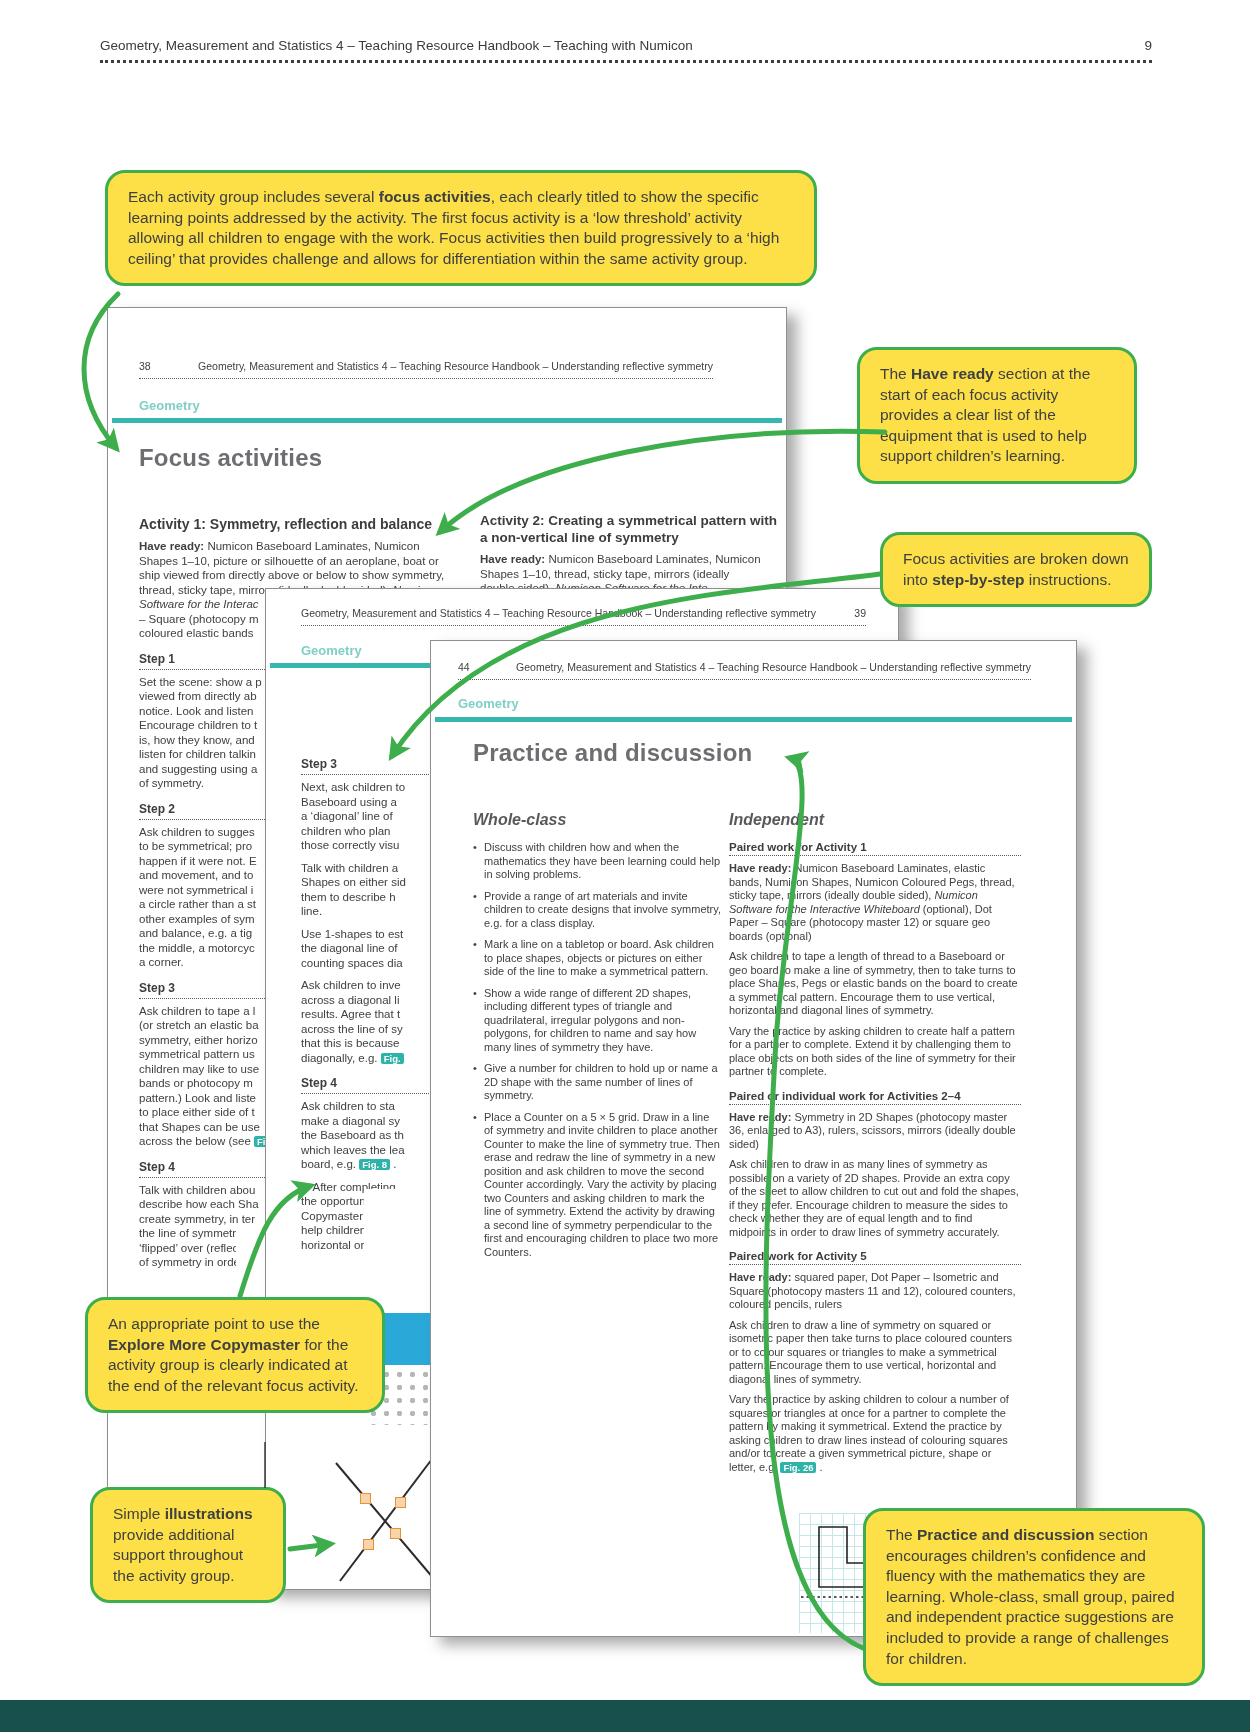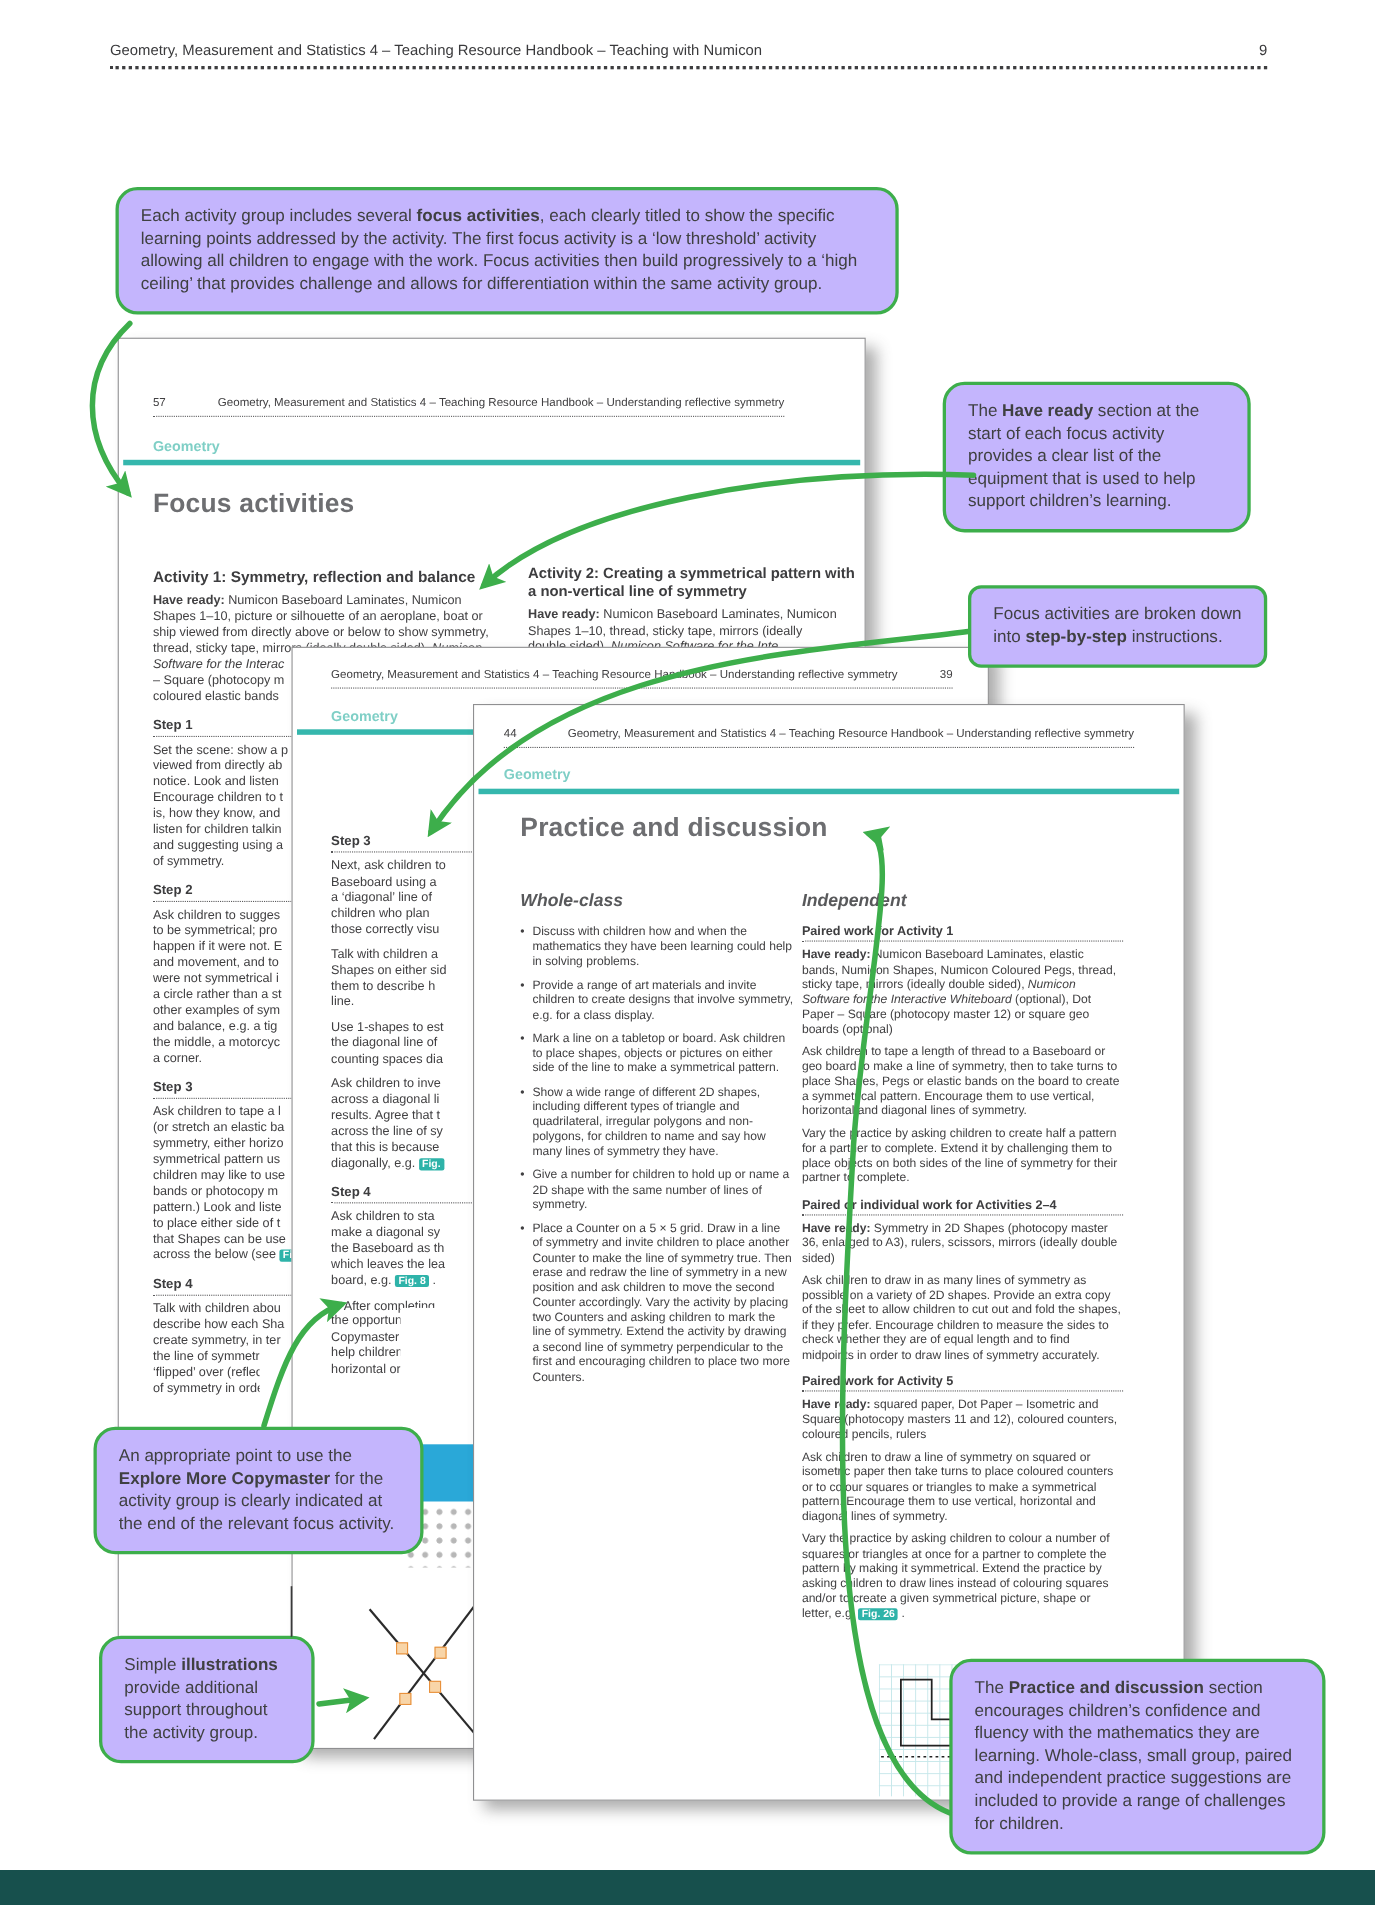--- a/index.html
+++ b/index.html
@@ -40,26 +40,26 @@
   .para{font-size:11px;line-height:13.5px;margin-bottom:7px;color:#414042;}
   .bullet{font-size:11px;line-height:13.5px;margin-bottom:8px;padding-left:11px;position:relative;color:#414042;}
   .bullet::before{content:"\2022";position:absolute;left:0;color:#414042;}
 
   .s-b{font-weight:bold;}
   .s-i{font-style:italic;}
   .s-badge{background:#2eb3a9;color:#fff;font-weight:bold;font-size:9.5px;padding:0 3px;border-radius:2px;}
   .s-house{font-weight:bold;font-size:13px;color:#3d3d3f;}
 
   
-  .callout{position:absolute;background:#c4b5fd;border:3.5px solid #3dae4b;border-radius:20px;
+  .callout{position:absolute;background:#fde047;border:3.5px solid #3dae4b;border-radius:20px;
            padding:14px 20px;font-size:15.5px;line-height:1.33;color:#3f4041;z-index:5;box-sizing:border-box;}
   .cpara{white-space:normal;}
   #callout-focus{left:105px;top:170px;width:712px;}
   #callout-haveready{left:857px;top:347px;width:280px;}
-  #callout-steps{left:880px;top:532px;width:272px;border-radius:12px;}
+  #callout-steps{left:880px;top:532px;width:272px;}
   #callout-explore{left:85px;top:1297px;width:300px;}
   #callout-illustrations{left:90px;top:1487px;width:196px;}
   #callout-practice{left:863px;top:1508px;width:342px;}
 
   
   .dots-gray{background-image:radial-gradient(circle,#b7b7b7 2.4px,rgba(0,0,0,0) 3px);
              background-size:13px 13px;background-position:3px 3px;}
   .dots-teal{background-image:radial-gradient(circle,#2fbdb3 2.7px,rgba(0,0,0,0) 3.3px);
              background-size:13px 13px;background-position:3px 3px;}
   .frag{position:absolute;background:#fff;}
@@ -83,21 +83,21 @@
 <div class="canvas">
 
   <div class="doc-header">
     <span>Geometry, Measurement and Statistics 4 – Teaching Resource Handbook – Teaching with Numicon</span>
     <span>9</span>
   </div>
   <div class="doc-rule"></div>
 
   <div class="page" id="page38">
     <div class="phead" style="left:31px;right:73px;top:52px;">
-      <span>57</span>
+      <span>38</span>
       <span>Geometry, Measurement and Statistics 4 – Teaching Resource Handbook – Understanding reflective symmetry</span>
     </div>
     <div class="pdot" style="left:31px;right:73px;top:70px;"></div>
     <div class="geo-label" style="left:31px;top:90px;">Geometry</div>
     <div class="teal-rule" style="left:4px;right:4px;top:110px;"></div>
     <div class="big-heading" style="left:31px;top:136px;">Focus activities</div>
 
     <div class="col" style="left:31px;top:208px;width:330px;">
       <div class="activity-title">Activity 1: Symmetry, reflection and balance</div>
       <div>

